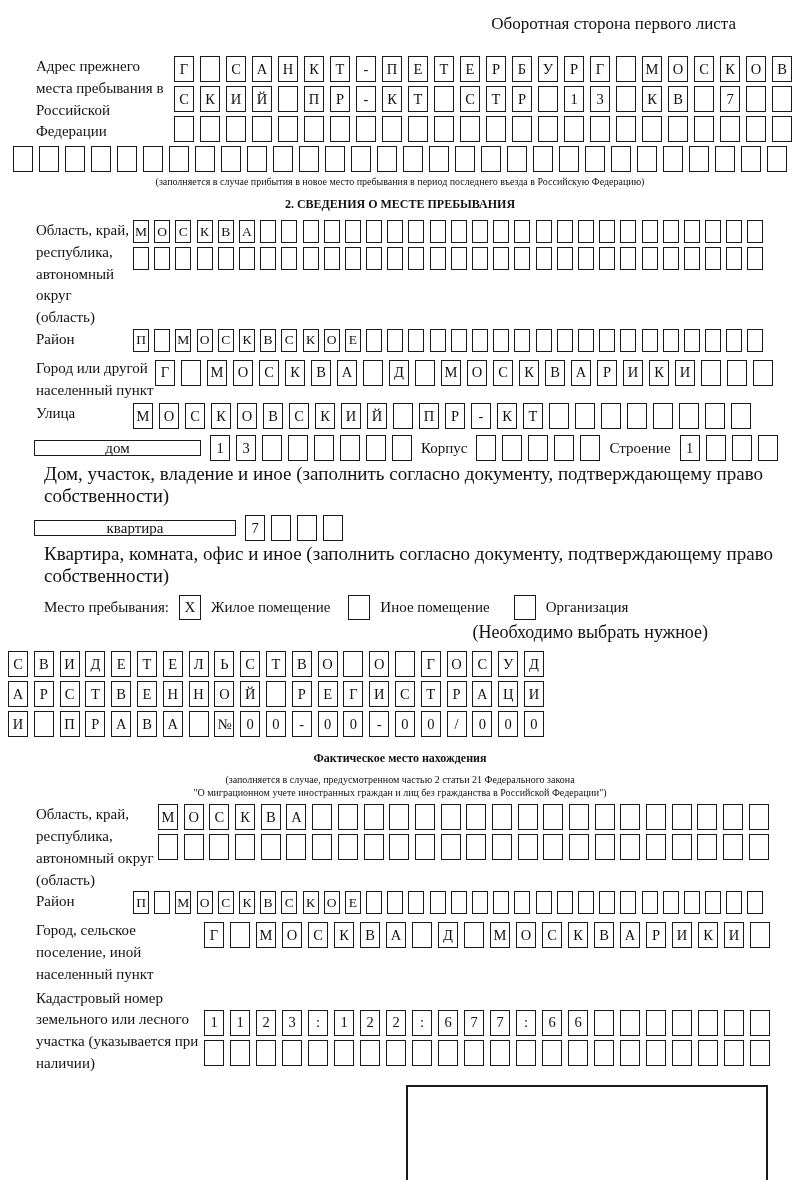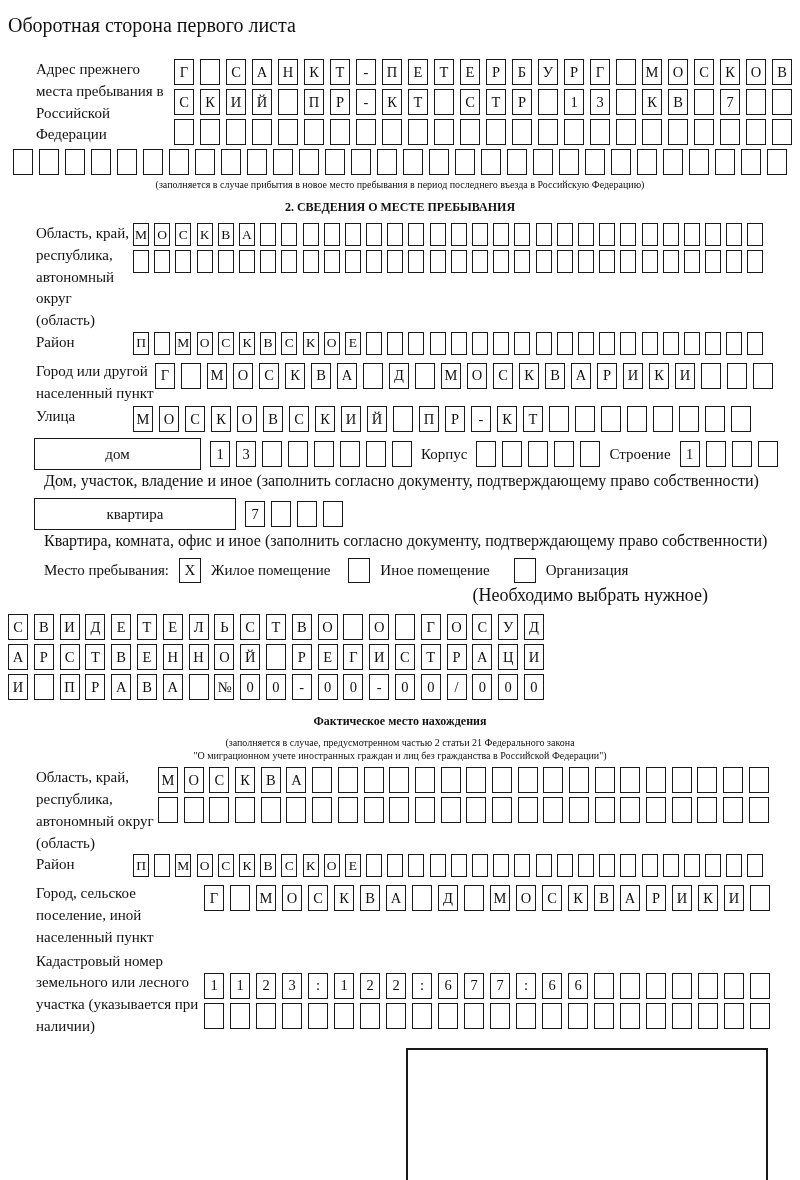--- a/index.html
+++ b/index.html
@@ -2,41 +2,41 @@
 <html><head>
 <meta charset="utf-8">
 <style>
   html,body{margin:0;padding:0;background:#fff;}
   body{
     width:800px;height:1180px;
     font-family:"Liberation Serif","DejaVu Serif",serif;
     color:#111;font-size:15px;position:relative;overflow:hidden;
   }
   .page{padding:14px 8px 0 8px;}
-  .hdr{ text-align:left; padding-right:56px; font-size:20px; }
+  .hdr{ text-align:right; padding-right:56px; font-size:17px; }
   .flexrow{display:flex;align-items:flex-start;}
   .lbl{line-height:1.45;}
   .cells{display:flex;gap:6px;margin-bottom:4px;}
   .cell{
     box-sizing:border-box;flex:0 0 auto;
     border:1.6px solid #1a1a1a;width:20px;height:26px;
     display:flex;align-items:center;justify-content:center;
     font-size:14.5px;
   }
   .cells.small{gap:5.2px;}
   .cells.small .cell{width:16px;height:23px;font-size:13.5px;}
   .cells.doc{gap:5.8px;}
   .cells.g57{gap:5.7px;}
   .note{text-align:center;font-size:10px;margin:2px 0 6px 0;}
   .sect-title{text-align:center;font-weight:bold;font-size:12px;margin:10px 0 8px 0;}
   .labelbox{
-    box-sizing:border-box;border:1.6px solid #1a1a1a;height:32px;
+    box-sizing:border-box;border:1.6px solid #1a1a1a;height:16px;
     display:flex;align-items:center;justify-content:center;font-size:15px;
   }
-  .caption{font-size:16px;margin:2px 0 8px 36px;}
+  .caption{font-size:19px;margin:2px 0 8px 36px;}
   .chkrow{display:flex;align-items:center;gap:10px;margin:6px 0 2px 36px;}
   .chk{box-sizing:border-box;border:1.6px solid #1a1a1a;width:22px;height:25px;
        display:flex;align-items:center;justify-content:center;font-size:15px;}
   .center-note{width:700px;text-align:right;font-size:18px;margin:2px 0 8px 0;}
   .stamp-box{
     box-sizing:border-box;border:2px solid #1a1a1a;
     width:362px;height:172px;margin-left:398px;margin-top:10px;
   }
   .mb2{margin-bottom:2px;} .mt6{margin-top:6px;}
 </style>

